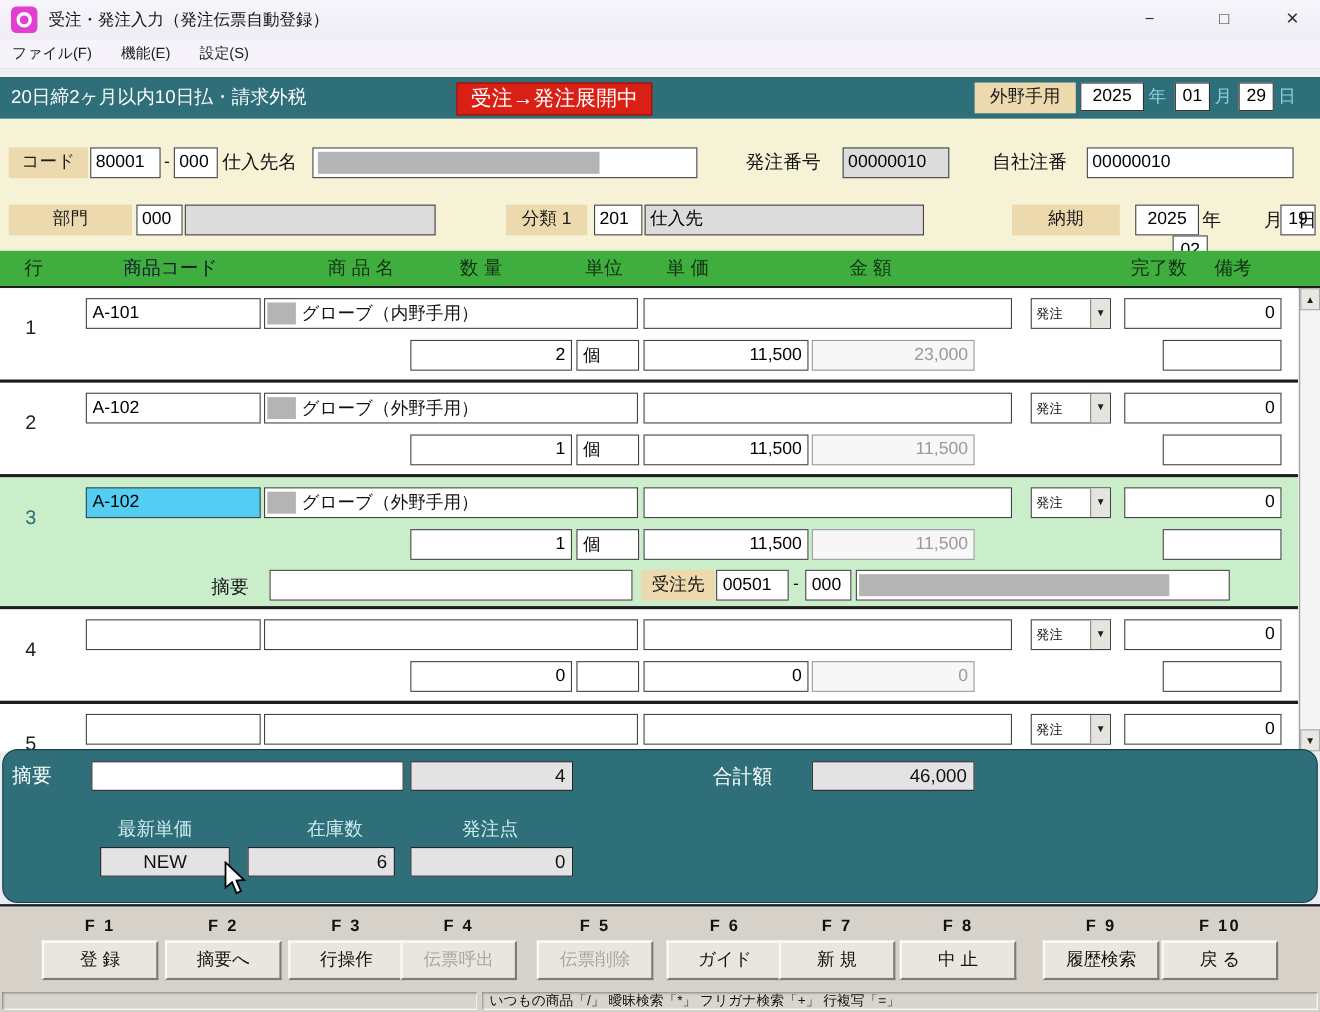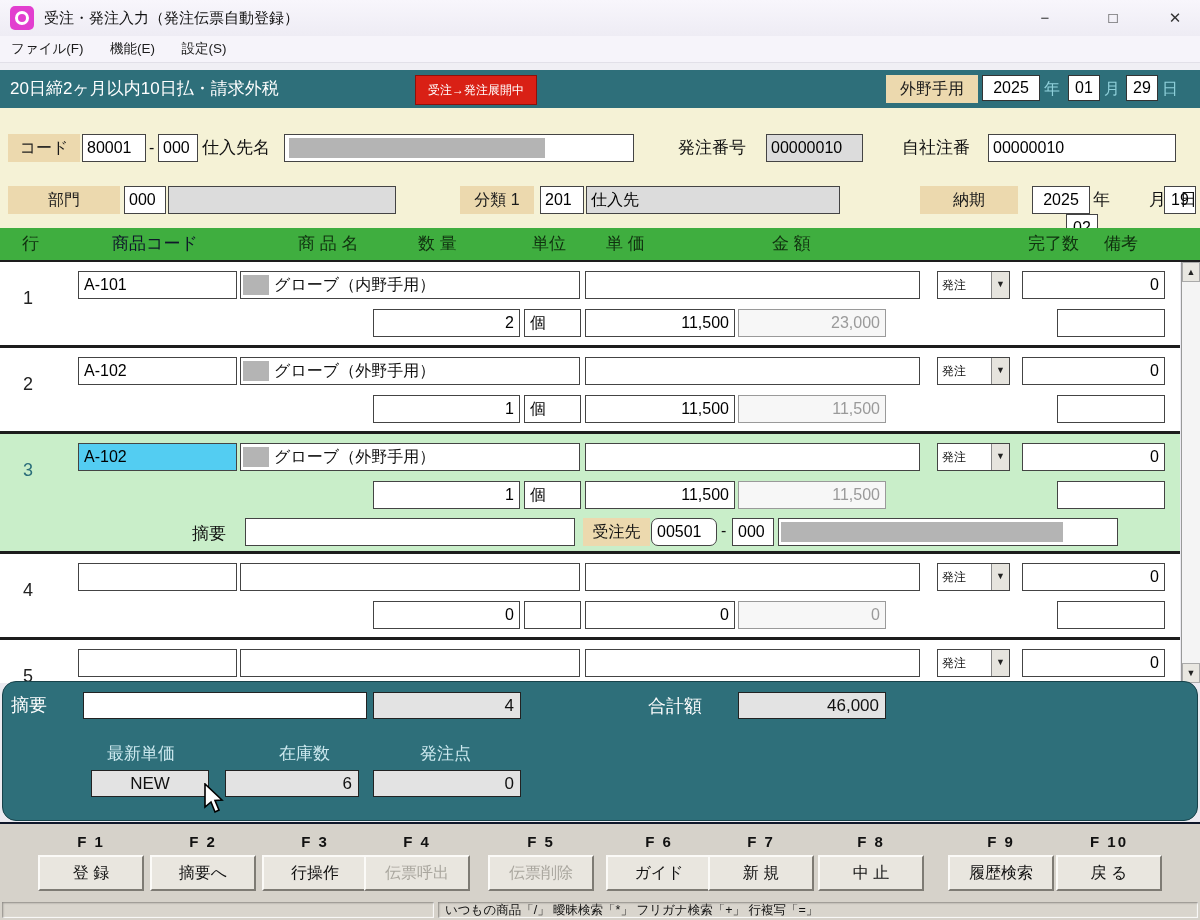--- a/index.html
+++ b/index.html
@@ -11,21 +11,21 @@
   .app-icon:after{content:"";position:absolute;inset:5px;border:3px solid #fff;border-radius:50%;}
   .title-text{position:absolute;left:44px;top:9px;font-size:15px;color:#111;}
   .win-btn{position:absolute;top:3px;width:46px;height:30px;text-align:center;line-height:30px;font-size:15px;color:#333;}
   
   .menubar{position:absolute;top:36px;left:0;right:0;height:26px;background:#f6f4fa;border-bottom:1px solid #e2e0e8;}
   .menu-item{display:inline-block;padding:4px 11px 0 11px;font-size:13.5px;color:#1c1c1c;}
   .gapstrip{position:absolute;top:63px;left:0;right:0;height:7px;background:#f0eff4;}
   
   .infobar{position:absolute;top:70px;left:0;right:0;height:38px;background:#2e6f7a;}
   .terms{position:absolute;left:10px;top:0;line-height:38px;color:#fff;font-size:17px;}
-  .badge{position:absolute;left:415px;top:5px;height:28px;line-height:28px;padding:0 12px;background:#d92015;color:#fff;font-size:12px;border:1px solid #8f1009;}
+  .badge{position:absolute;left:415px;top:5px;height:28px;line-height:28px;padding:0 12px;background:#d92015;color:#fff;font-size:19px;border:1px solid #8f1009;}
   .tanlbl{background:#ecd9ae;color:#1a1a1a;text-align:center;font-size:16px;height:28px;line-height:28px;position:absolute;box-sizing:border-box;}
   .datebox{position:absolute;top:5px;height:26px;background:#fff;border:1px solid #333;text-align:center;font-size:16px;line-height:24px;box-sizing:border-box;}
   .dunit{position:absolute;top:5px;line-height:28px;font-size:16px;color:#8fd0da;}
   
   .form-area{position:absolute;top:108px;left:0;right:0;height:120px;background:#f5f2d6;}
   .plainlbl{position:absolute;font-size:17px;color:#111;line-height:28px;}
   .finput{position:absolute;height:28px;background:#fff;border:1px solid #444;font-size:16px;font-family:inherit;box-sizing:border-box;padding:0 4px;}
   .fgray{background:#dcdcdc;}
   .dash{position:absolute;font-size:16px;line-height:28px;color:#111;}
   .redact{display:inline-block;background:#b4b4b4;}
@@ -53,21 +53,21 @@
   .combo-btn{width:17px;background:#e6e4de;border-left:1px solid #888;font-size:9px;line-height:25px;text-align:center;color:#222;}
   .done{left:1022px;top:9px;width:143px;}
   .qty{left:373px;top:47px;width:147px;}
   .unit{left:524px;top:47px;width:57px;}
   .price{left:585px;top:47px;width:150px;}
   .amount{left:738px;top:47px;width:148px;color:#9a9a9a;background:#f7f7f7;border-color:#9a9a9a;line-height:26px;}
   .remark{left:1057px;top:47px;width:108px;}
   .memo-lbl{position:absolute;left:192px;top:88px;font-size:17px;color:#111;}
   .memo{left:245px;top:84px;width:330px;}
   .cust-lbl{position:absolute;left:583px;top:84px;width:67px;height:28px;background:#ecd9ae;text-align:center;line-height:28px;font-size:16px;color:#111;}
-  .cust-code{left:651px;top:84px;width:66px;border-radius:7px;}
+  .cust-code{left:651px;top:84px;width:66px;}
   .dash2{position:absolute;left:721px;top:88px;font-size:16px;color:#111;}
   .cust-sub{left:732px;top:84px;width:42px;}
   .cust-name{left:778px;top:84px;width:340px;display:flex;align-items:center;padding:0 2px;}
   .redact-big{width:282px;height:20px;background:#b4b4b4;}
   
   .vscroll{position:absolute;top:262px;left:1181px;width:19px;height:421px;background:#f4f4f4;border-left:1px solid #999;box-sizing:border-box;}
   .sb-btn{position:absolute;left:0;width:100%;height:20px;background:#e9e7e1;border:1px solid #aaa;box-sizing:border-box;text-align:center;font-size:9px;line-height:18px;color:#222;}
   
   .summary{position:absolute;top:681px;left:2px;width:1196px;height:140px;background:#2e6f7a;border-radius:14px;border:1px solid #17424a;box-sizing:border-box;}
   .sum-lbl{position:absolute;color:#fff;font-size:18px;}

